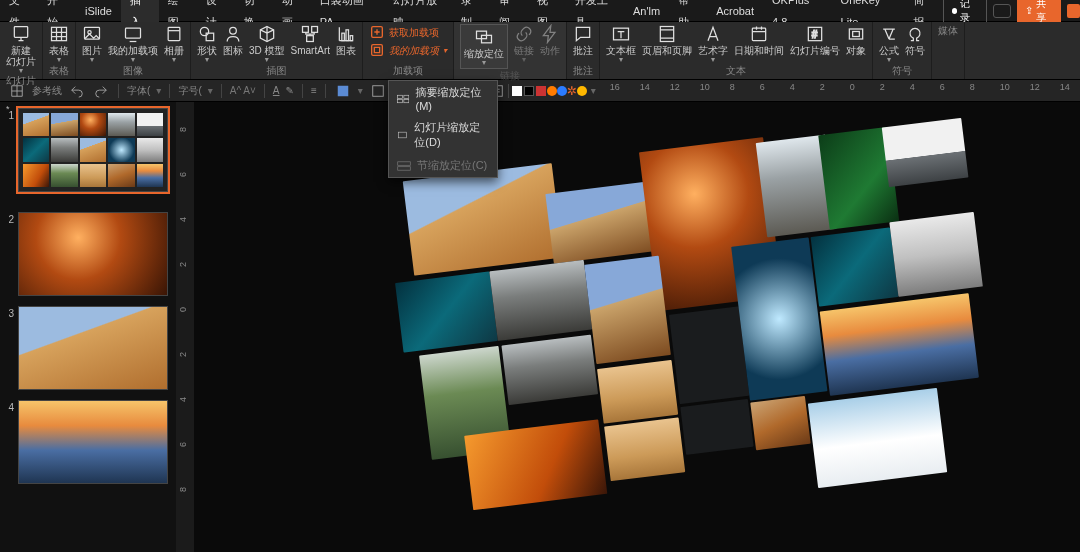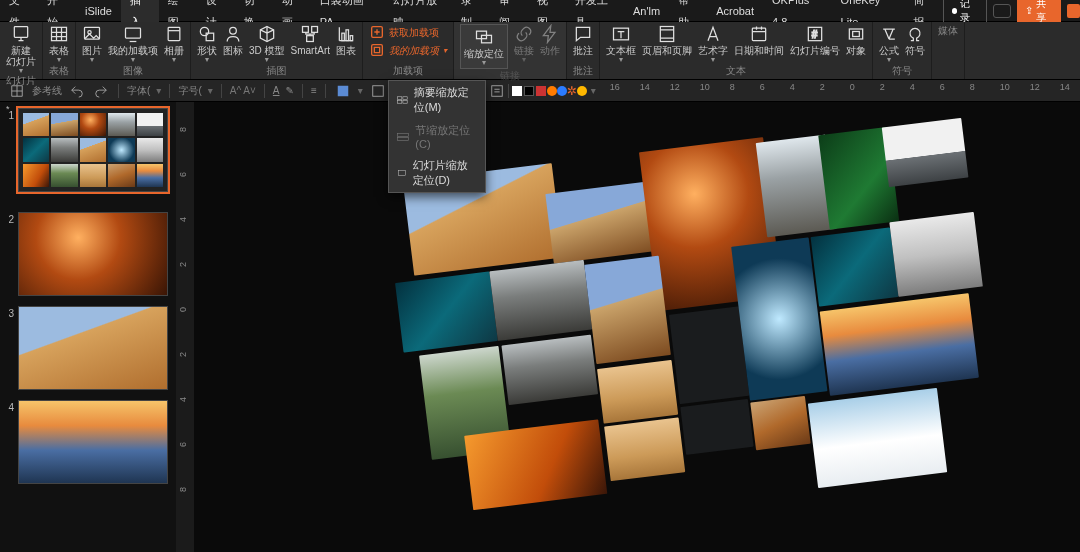--- a/index.html
+++ b/index.html
@@ -23,21 +23,21 @@
 .ic { display:flex; flex-direction:column; align-items:center; gap:1px; color:#ccc; cursor:pointer; }
 .ic svg, .ic .box { width:20px; height:20px; }
 .ic .lbl { font-size:10px; color:#ccc; white-space:nowrap; line-height:11px; text-align:center;}
 .ic.small svg,.ic.small .box{width:16px;height:16px;}
 .ic.orange .lbl{color:#e8662c;}
 .ic.orange svg{stroke:#e8662c;}
 .group .title { font-size:10px; color:#888; padding-bottom:1px; }
 .ic .caret::after{content:"▾"; font-size:8px; color:#999; display:block; line-height:6px;}
 
 
-.dropdown { position:absolute; top:58px; left:388px; background:#333; border:1px solid #555; width:98px; z-index:50; box-shadow:0 4px 10px rgba(0,0,0,.6);}
+.dropdown { position:absolute; top:58px; left:388px; background:#333; border:1px solid #555; width:110px; z-index:50; box-shadow:0 4px 10px rgba(0,0,0,.6);}
 .dropdown .mi { display:flex; align-items:center; gap:6px; padding:4px 8px; color:#ddd; font-size:11px;}
 .dropdown .mi.disabled{color:#777;}
 .dropdown .mi .msvg{width:14px;height:10px;}
 
 
 .subbar { height:22px; background:#252525; display:flex; align-items:center; gap:6px; padding:0 8px; color:#aaa; border-bottom:1px solid #000; font-size:10px;}
 .subbar .sbtn{width:18px;height:16px;display:flex;align-items:center;justify-content:center;border-radius:2px;}
 .subbar .sbtn svg{width:14px;height:14px;}
 .subbar .sep{width:1px;height:14px;background:#444;margin:0 2px;}
 .subbar .pill{color:#888;}
@@ -362,32 +362,32 @@
   <div class="dropdown">
     <div class="mi">
       <svg class="msvg" viewBox="0 0 20 14" fill="none" stroke="#ccc">
           <rect x="1" y="1" width="8" height="5"></rect>
           <rect x="11" y="1" width="8" height="5"></rect>
           <rect x="1" y="8" width="8" height="5"></rect>
           <rect x="11" y="8" width="8" height="5"></rect>
         </svg>
       <span>摘要缩放定位(M)</span>
     </div>
+    <div class="mi">
+      <svg class="msvg" viewBox="0 0 20 14" fill="none" stroke="#ccc">
+          <rect x="3" y="2" width="14" height="10"></rect>
+        </svg>
+      <span>幻灯片缩放定位(D)</span>
+    </div>
     <div class="mi disabled">
       <svg class="msvg" viewBox="0 0 20 14" fill="none" stroke="#777">
           <rect x="1" y="1" width="18" height="5"></rect>
           <rect x="1" y="8" width="18" height="5"></rect>
         </svg>
       <span>节缩放定位(C)</span>
-    </div>
-    <div class="mi">
-      <svg class="msvg" viewBox="0 0 20 14" fill="none" stroke="#ccc">
-          <rect x="3" y="2" width="14" height="10"></rect>
-        </svg>
-      <span>幻灯片缩放定位(D)</span>
     </div>
   </div>
 </div>
 
 <div class="subbar">
   <div class="sbtn">
       <svg viewBox="0 0 16 16" stroke="#aaa" fill="none">
         <path d="M2 2h12v12H2zM8 2v12M2 8h12"></path>
       </svg>
     </div>

